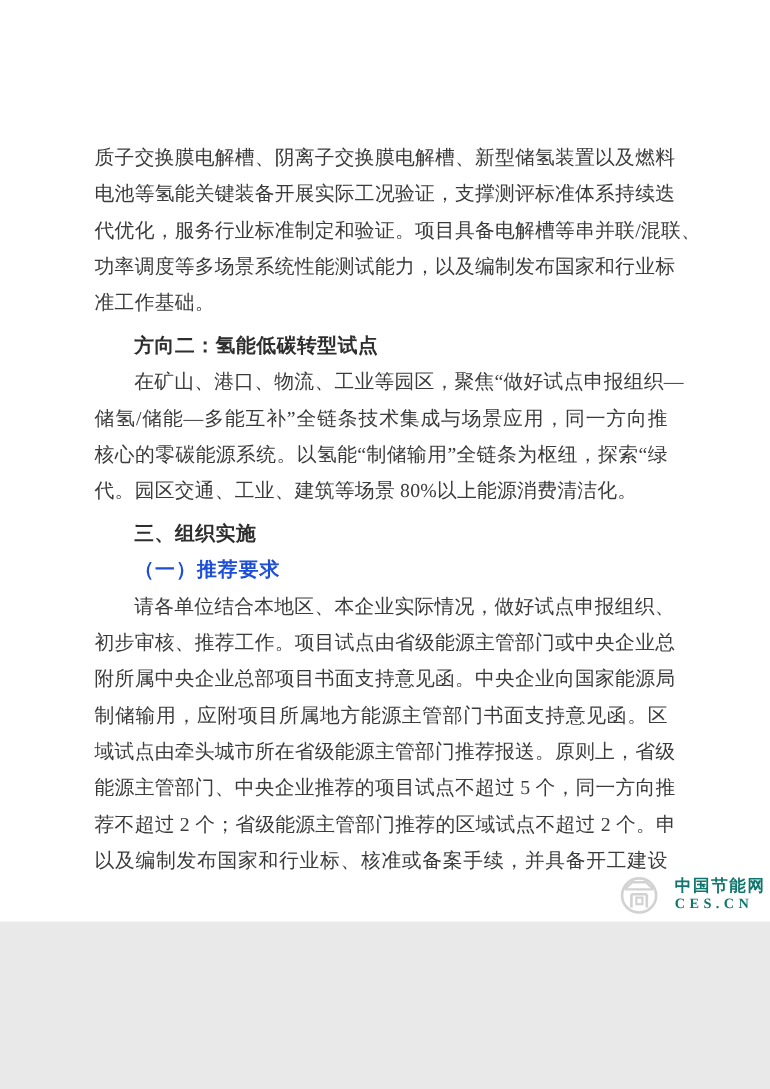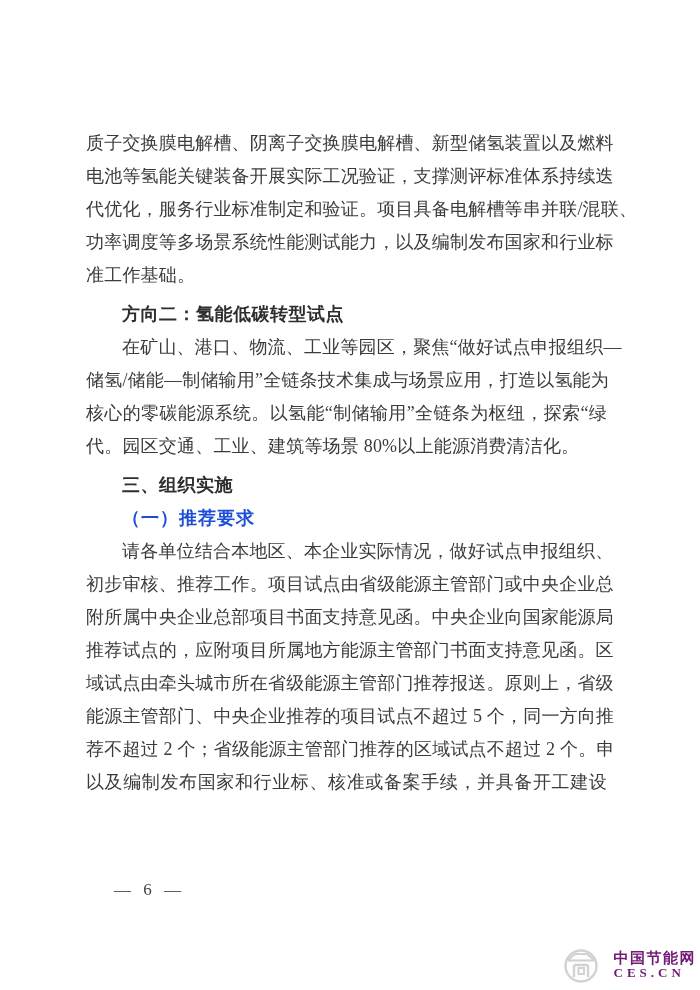--- a/index.html
+++ b/index.html
@@ -1,19 +1,19 @@
 <!DOCTYPE html>
 <html><head>
 <meta charset="utf-8">
 <style>
   html, body { margin: 0; padding: 0; background: #e9e9e9; }
   .page {
     position: relative;
     width: 700px;
-    height: 990px;
+    height: 838px;
     margin: 0 auto;
     background: #ffffff;
     overflow: hidden;
     font-family: "Liberation Serif", "DejaVu Serif", serif;
     color: #3b3b3b;
   }
   .content {
     position: absolute;
     left: 86px;
     top: 0;
@@ -55,21 +55,21 @@
     letter-spacing: 4px;
     color: #444444;
   }
   .watermark {
     position: absolute;
     right: 4px;
     bottom: 5px;
     display: flex;
     align-items: center;
     gap: 11px;
-    color: #701a75;
+    color: #0f766e;
     user-select: none;
   }
   .wm-logo svg { display: block; }
   .wm-text { line-height: 1.1; }
   .wm-name {
     font-family: "Liberation Sans", "DejaVu Sans", sans-serif;
     font-size: 15px;
     font-weight: 700;
     letter-spacing: 1.5px;
   }
@@ -91,33 +91,33 @@
       <div class="tline">电池等氢能关键装备开展实际工况验证，支撑测评标准体系持续迭</div>
       <div class="tline">代优化，服务行业标准制定和验证。项目具备电解槽等串并联/混联、</div>
       <div class="tline">功率调度等多场景系统性能测试能力，以及编制发布国家和行业标</div>
       <div class="tline plast">准工作基础。</div>
     </div>
 
     <div class="tline h-hei ind">方向二：氢能低碳转型试点</div>
 
     <div>
       <div class="tline ind">在矿山、港口、物流、工业等园区，聚焦“做好试点申报组织—</div>
-      <div class="tline">储氢/储能—制储输用”全链条技术集成与场景应用，打造以氢能为</div>
+      <div class="tline">储氢/储能—多能互补”全链条技术集成与场景应用，同一方向推</div>
       <div class="tline">核心的零碳能源系统。以氢能“制储输用”全链条为枢纽，探索“绿</div>
       <div class="tline plast">代。园区交通、工业、建筑等场景 80%以上能源消费清洁化。</div>
     </div>
 
     <div class="tline h-hei ind">三、组织实施</div>
     <div class="tline h-kai ind">（一）推荐要求</div>
 
     <div>
       <div class="tline ind">请各单位结合本地区、本企业实际情况，做好试点申报组织、</div>
       <div class="tline">初步审核、推荐工作。项目试点由省级能源主管部门或中央企业总</div>
       <div class="tline">附所属中央企业总部项目书面支持意见函。中央企业向国家能源局</div>
-      <div class="tline">推荐试点的，应附项目所属地方能源主管部门书面支持意见函。区</div>
+      <div class="tline">制储输用，应附项目所属地方能源主管部门书面支持意见函。区</div>
       <div class="tline">域试点由牵头城市所在省级能源主管部门推荐报送。原则上，省级</div>
       <div class="tline">能源主管部门、中央企业推荐的项目试点不超过 5 个，同一方向推</div>
       <div class="tline">荐不超过 2 个；省级能源主管部门推荐的区域试点不超过 2 个。申</div>
       <div class="tline">以及编制发布国家和行业标、核准或备案手续，并具备开工建设</div>
     </div>
 
   </div>
 
   <div class="page-number">— 6 —</div>
 

